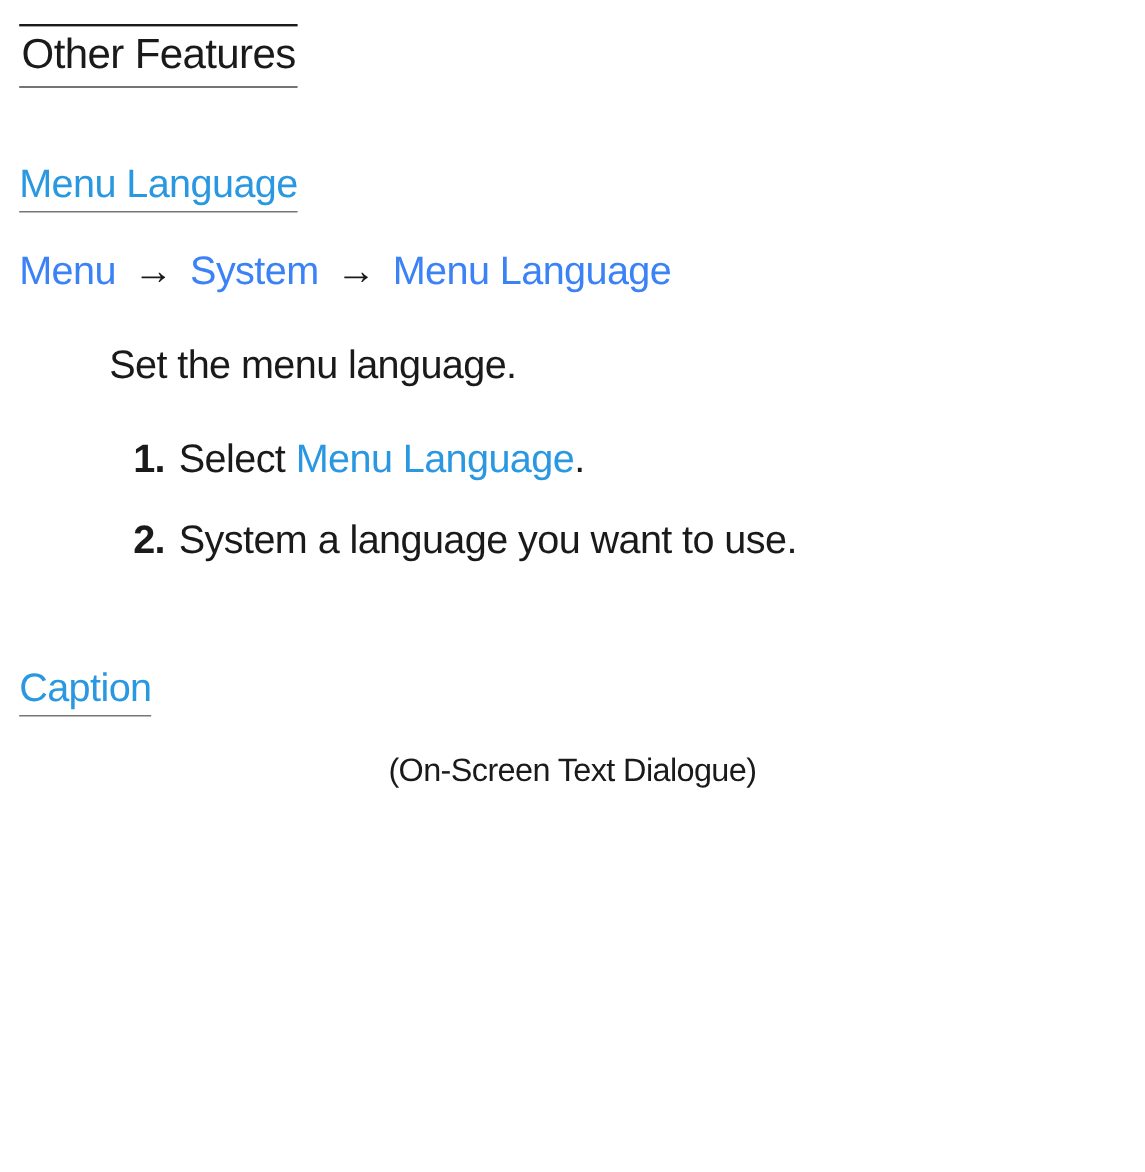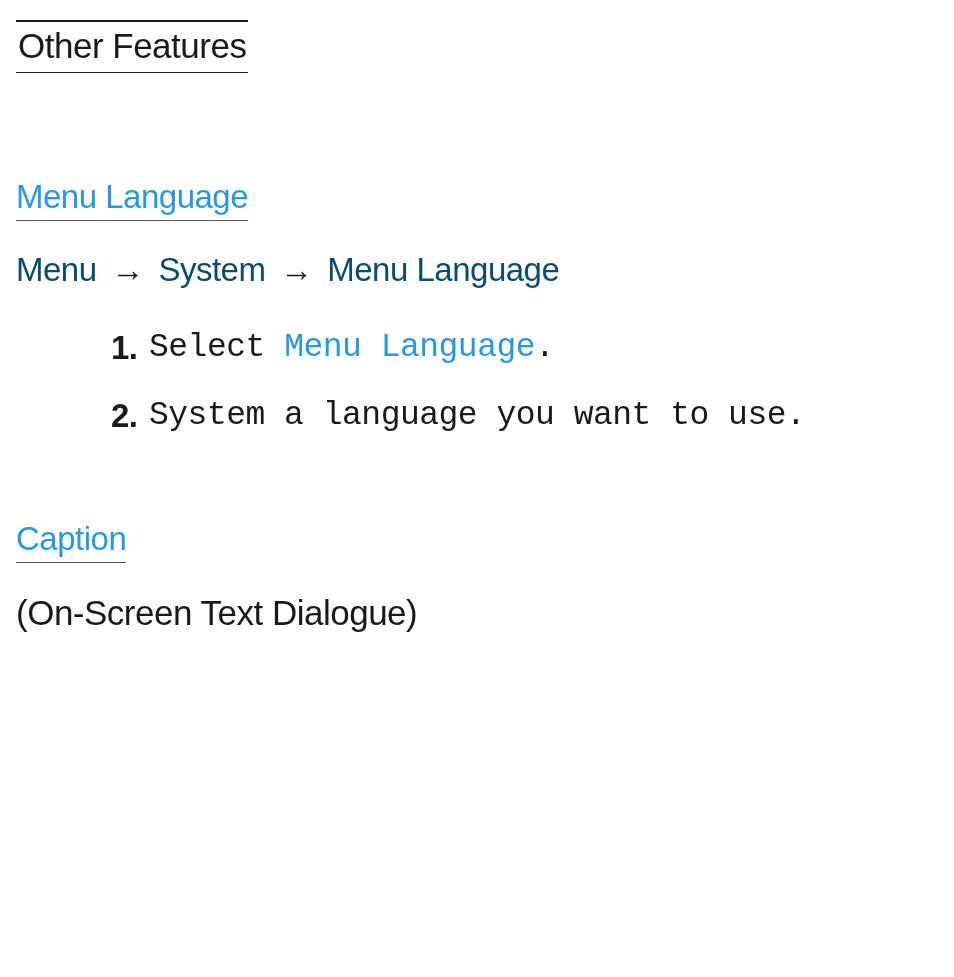--- a/index.html
+++ b/index.html
@@ -16,40 +16,40 @@
       padding: 20px 16px;
     }
     .chapter-heading {
       display: inline-block;
       font-size: 35px;
       font-weight: 400;
       color: #1a1a1a;
       border-top: 2px solid #1a1a1a;
       border-bottom: 1px solid #1a1a1a;
       padding: 4px 2px 6px 2px;
-      margin-bottom: 105px;
+      margin-bottom: 61px;
       letter-spacing: -0.5px;
     }
     .section-heading {
       display: inline-block;
       font-size: 33px;
       font-weight: 400;
       color: #2a98e0;
       border-bottom: 1px solid #555;
       padding-bottom: 4px;
       margin-bottom: 30px;
       letter-spacing: -0.5px;
     }
     .breadcrumb {
       font-size: 33px;
       margin-bottom: 40px;
       letter-spacing: -0.5px;
     }
     .breadcrumb .link-text {
-      color: #0c4a6e;
+      color: #3b82f6;
     }
     .breadcrumb .arrow {
       color: #1a1a1a;
       margin: 0 6px;
     }
     .body-text {
       font-size: 33px;
       margin-left: 75px;
       margin-bottom: 40px;
       letter-spacing: -0.5px;
@@ -60,52 +60,53 @@
       margin-bottom: 30px;
       letter-spacing: -0.5px;
       display: flex;
     }
     .step-num {
       font-weight: bold;
       min-width: 38px;
     }
     .step-content {
       flex: 1;
-      font-family: Liberation Mono, monospace;
     }
     .highlight {
       color: #2a98e0;
     }
     .section-block {
       margin-bottom: 85px;
     }
     .sub-text {
-      font-size: 35px;
+      font-size: 27px;
       margin-bottom: 30px;
       letter-spacing: -0.5px;
+      text-align: center;
     }
   </style>
 </head>
 <body>
 
 
 
 <h1 class="chapter-heading">Other Features</h1>
 
 <div class="section-block">
   <div>
     <h2 class="section-heading">Menu Language</h2>
   </div>
   <div class="breadcrumb">
     <span class="link-text">Menu</span>
     <span class="arrow">→</span>
     <span class="link-text">System</span>
     <span class="arrow">→</span>
     <span class="link-text">Menu Language</span>
   </div>
+  <p class="body-text">Set the menu language.</p>
   <div class="step">
     <span class="step-num">1.</span>
     <span class="step-content"><span>Select </span><span class="highlight">Menu Language</span><span>.</span></span>
   </div>
   <div class="step">
     <span class="step-num">2.</span>
     <span class="step-content">System a language you want to use.</span>
   </div>
 </div>
 

